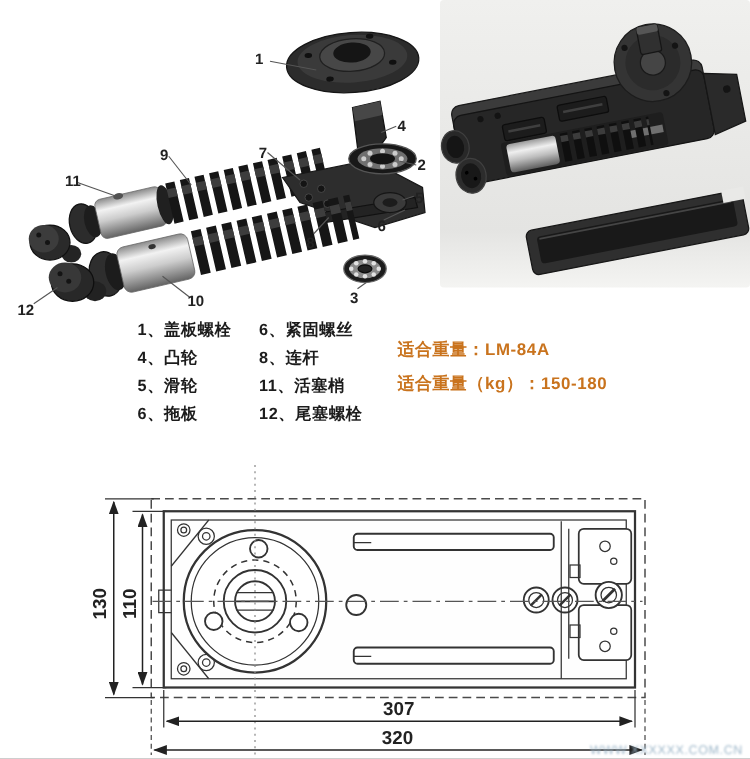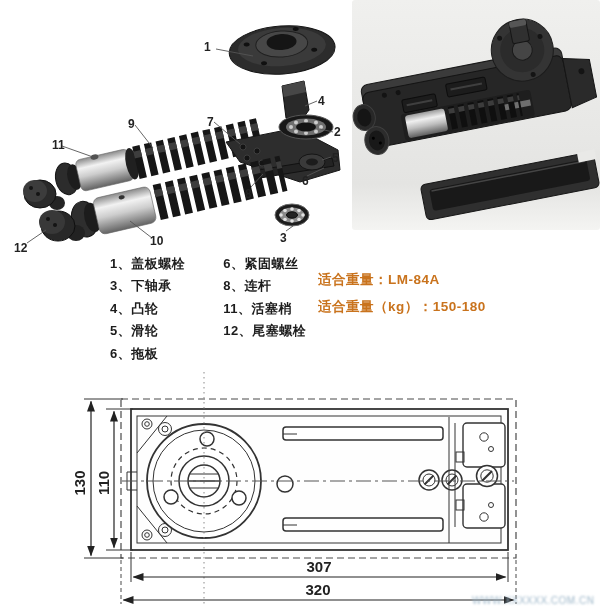--- a/index.html
+++ b/index.html
@@ -10,21 +10,21 @@
   }
   svg{position:absolute;display:block;}
   #exploded-svg{left:0;top:0;}
   #assembled-svg{left:350px;top:0;}
   #drawing-svg{left:0;top:360px;}
   .callout{
     position:absolute;font-size:12px;font-weight:bold;color:#222;
     line-height:12px;
   }
   .parts-list{
-    position:absolute;left:110px;top:253px;display:flex;gap:38px;
+    position:absolute;left:110px;top:253px;display:flex;gap:22px;
     font-size:13px;font-weight:bold;color:#1c1c1c;letter-spacing:0.5px;
   }
   .parts-col{display:flex;flex-direction:column;}
   .parts-col .part-item{line-height:22.4px;white-space:nowrap;}
   .parts-col.col2{margin-left:0;}
   .specs{
     position:absolute;left:318px;top:267px;
     font-size:13.5px;font-weight:bold;color:#c9731d;letter-spacing:0.5px;
   }
   .specs .spec-line{line-height:26.6px;white-space:nowrap;}
@@ -219,21 +219,20 @@
       <rect x="72" y="168" width="176" height="36" rx="5" fill="#2f2f2f" stroke="#171717"></rect>
       <rect x="80" y="174" width="160" height="22" rx="3" fill="#191919"></rect>
       <line x1="82" y1="176" x2="238" y2="176" stroke="#454545" stroke-width="1.5"></line>
       <rect x="232" y="166" width="18" height="10" fill="#e9e9e7"></rect>
     </g>
   </svg>
 
   <div class="parts-list">
     <div class="parts-col col1">
       <div class="part-item">1、盖板螺栓</div>
-      <div class="part-item">3、下轴承</div>
       <div class="part-item">4、凸轮</div>
       <div class="part-item">5、滑轮</div>
       <div class="part-item">6、拖板</div>
     </div>
     <div class="parts-col col2">
       <div class="part-item">6、紧固螺丝</div>
       <div class="part-item">8、连杆</div>
       <div class="part-item">11、活塞梢</div>
       <div class="part-item">12、尾塞螺栓</div>
     </div>

